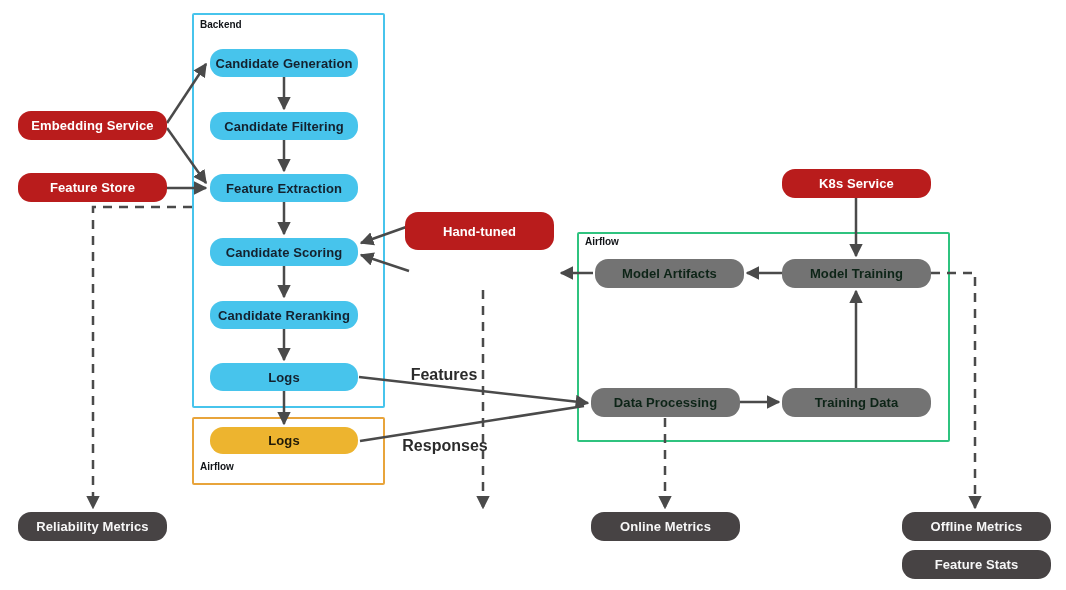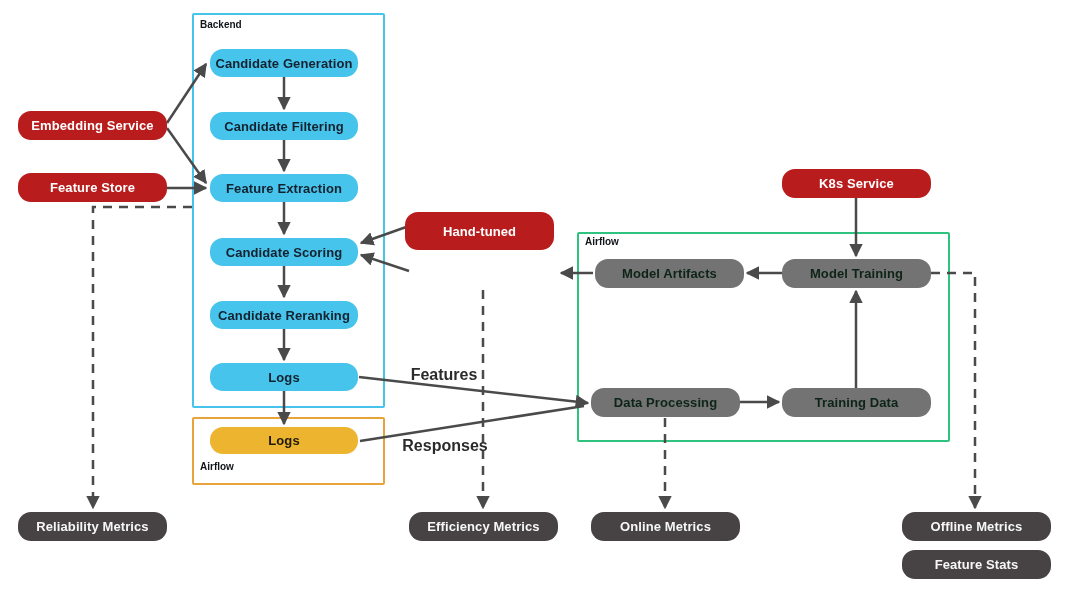--- a/index.html
+++ b/index.html
@@ -95,21 +95,20 @@
   <div class="node cyan" style="left:210px;top:363px;width:148px;height:28px">Logs</div>
 
   <div class="node yellow" style="left:210px;top:427px;width:148px;height:27px">Logs</div>
 
   <div class="node green" style="left:595px;top:259px;width:149px;height:29px">Model Artifacts</div>
   <div class="node green" style="left:782px;top:259px;width:149px;height:29px">Model Training</div>
   <div class="node green" style="left:782px;top:388px;width:149px;height:29px">Training Data</div>
   <div class="node green" style="left:591px;top:388px;width:149px;height:29px">Data Processing</div>
 
   <div class="node dark" style="left:18px;top:512px;width:149px;height:29px">Reliability Metrics</div>
-  <div class="node dark" style="left:409px;top:512px;width:149px;height:29px">Efficiency Metrics</div>
   <div class="node dark" style="left:591px;top:512px;width:149px;height:29px">Online Metrics</div>
   <div class="node dark" style="left:902px;top:512px;width:149px;height:29px">Offline Metrics</div>
   <div class="node dark" style="left:902px;top:550px;width:149px;height:29px">Feature Stats</div>
 
   <span class="edge-label" style="left:404px;top:367px;width:80px">Features</span>
   <span class="edge-label" style="left:400px;top:438px;width:90px">Responses</span>
 
 </div>
 
 </body></html>

